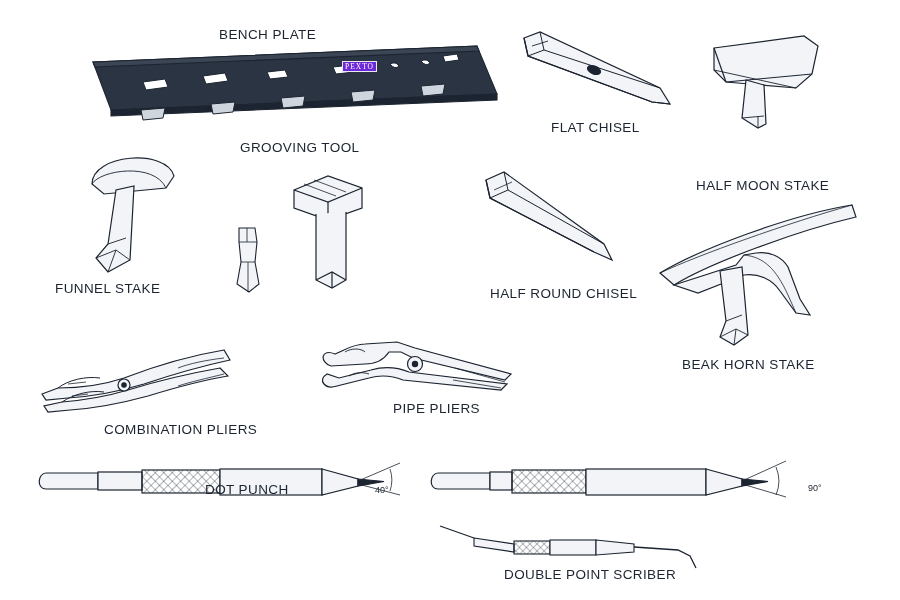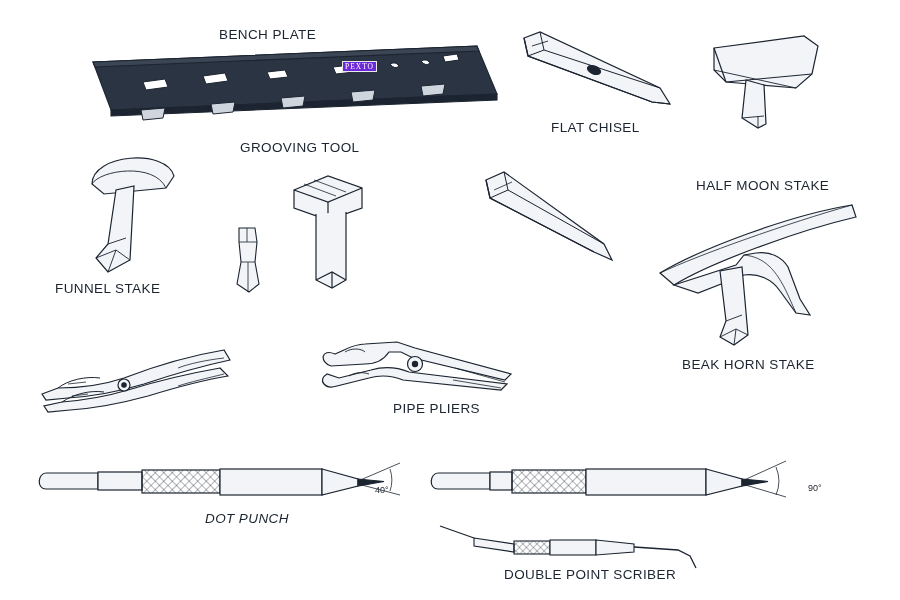--- a/index.html
+++ b/index.html
@@ -137,20 +137,21 @@
 
   <svg class="tool-svg" style="left:470px; top:168px;" width="180" height="110" viewBox="0 0 180 110">
     <g stroke="#1b2430" stroke-width="1.2" fill="#f2f4f7">
       <path d="M16,12 L34,4 L134,76 L142,92 L124,84 L20,30 Z"></path>
       <path d="M16,12 L20,30 L124,84" fill="none"></path>
       <path d="M34,4 L38,22 L134,76" fill="none" stroke-width="1"></path>
       <path d="M20,30 L38,22" fill="none" stroke-width="1"></path>
       <path d="M24,22 L42,14" fill="none" stroke-width="0.8"></path>
     </g>
   </svg>
+  <div class="label" style="left:490px; top:286px;">HALF ROUND CHISEL</div>
 
   <svg class="tool-svg" style="left:640px; top:195px;" width="230" height="155" viewBox="0 0 230 155">
     <g stroke="#1b2430" stroke-width="1.2" fill="#f2f4f7">
       <path d="M20,78 C60,54 150,20 212,10 L216,22 C156,36 70,68 34,90 Z"></path>
       <path d="M20,78 C58,60 148,28 212,10" fill="none" stroke-width="0.8"></path>
       <path d="M34,90 L96,70 L104,60 L116,58 C130,56 142,62 148,72 L160,104 L170,120 L156,118 L140,96 C132,84 118,78 104,80 L58,98 Z"></path>
       <path d="M104,60 C124,62 136,74 148,100 L156,118" fill="none" stroke-width="0.8"></path>
       <path d="M80,76 L86,126 L80,142 L94,150 L108,140 L102,72 Z"></path>
       <path d="M86,126 L102,120" fill="none" stroke-width="0.9"></path>
       <path d="M80,142 L96,134 L108,140" fill="none" stroke-width="0.9"></path>
@@ -166,20 +167,21 @@
       <path d="M30,50 C40,42 58,38 72,40" fill="none" stroke-width="1"></path>
       <path d="M34,64 C46,56 62,52 76,54" fill="none" stroke-width="1"></path>
       <path d="M40,46 L58,44" fill="none" stroke-width="0.8"></path>
       <path d="M44,58 L60,56" fill="none" stroke-width="0.8"></path>
       <circle cx="96" cy="47" r="6" fill="#f2f4f7"></circle>
       <circle cx="96" cy="47" r="2.2" fill="#1b2430"></circle>
       <path d="M150,30 C160,26 178,22 196,20" fill="none" stroke-width="0.8"></path>
       <path d="M150,48 C162,44 180,40 196,36" fill="none" stroke-width="0.8"></path>
     </g>
   </svg>
+  <div class="label" style="left:104px; top:422px;">COMBINATION PLIERS</div>
 
   <svg class="tool-svg" style="left:305px; top:332px;" width="215" height="70" viewBox="0 0 215 70">
     <g stroke="#1b2430" stroke-width="1.2" fill="#f2f4f7">
       <path d="M30,22 C16,16 14,30 26,34 L60,32 C72,32 80,26 84,20 L96,20 L108,26 L200,48 L206,42 L110,16 L92,10 L60,12 C48,12 40,18 30,22 Z"></path>
       <path d="M22,42 C12,48 20,58 32,54 L64,46 C78,42 88,44 98,48 L196,58 L202,52 L104,40 C94,36 80,34 66,38 L34,46 Z"></path>
       <circle cx="110" cy="32" r="7.5" fill="#f2f4f7"></circle>
       <circle cx="110" cy="32" r="2.6" fill="#1b2430"></circle>
       <path d="M40,20 C46,16 56,16 60,20" fill="none" stroke-width="0.9"></path>
       <path d="M44,44 C50,40 58,40 64,42" fill="none" stroke-width="0.9"></path>
       <path d="M150,36 L200,50" fill="none" stroke-width="0.8"></path>
@@ -203,21 +205,21 @@
       <path d="M294,14 L330,24 L330,31 L294,40 Z"></path>
       <path d="M330,24 L356,26.5 L330,31 Z" fill="#1b2430"></path>
     </g>
     <g stroke="#1b2430" stroke-width="0.8" fill="none">
       <path d="M330,26 L372,8"></path>
       <path d="M330,29 L372,40"></path>
       <path d="M362,14 A 34 34 0 0 1 362,36"></path>
     </g>
   </svg>
   <div class="ang-label" style="left:375px; top:485px;">40°</div>
-  <div class="label" style="left:205px; top:511px;font-style:italic;">DOT PUNCH</div>
+  <div class="label" style="left:205px; top:482px;">DOT PUNCH</div>
 
   <svg class="tool-svg" style="left:420px; top:455px;" width="380" height="60" viewBox="0 0 380 60">
     <defs>
       <pattern id="knurl2" width="6" height="6" patternUnits="userSpaceOnUse" patternTransform="rotate(45)">
         <path d="M0,0 L0,6" stroke="#1b2430" stroke-width="0.7"></path>
         <path d="M0,0 L6,0" stroke="#1b2430" stroke-width="0.7"></path>
       </pattern>
     </defs>
     <g stroke="#1b2430" stroke-width="1.2" fill="#f2f4f7">
       <path d="M18,18 C10,18 8,34 18,34 L70,34 L70,18 Z"></path>

